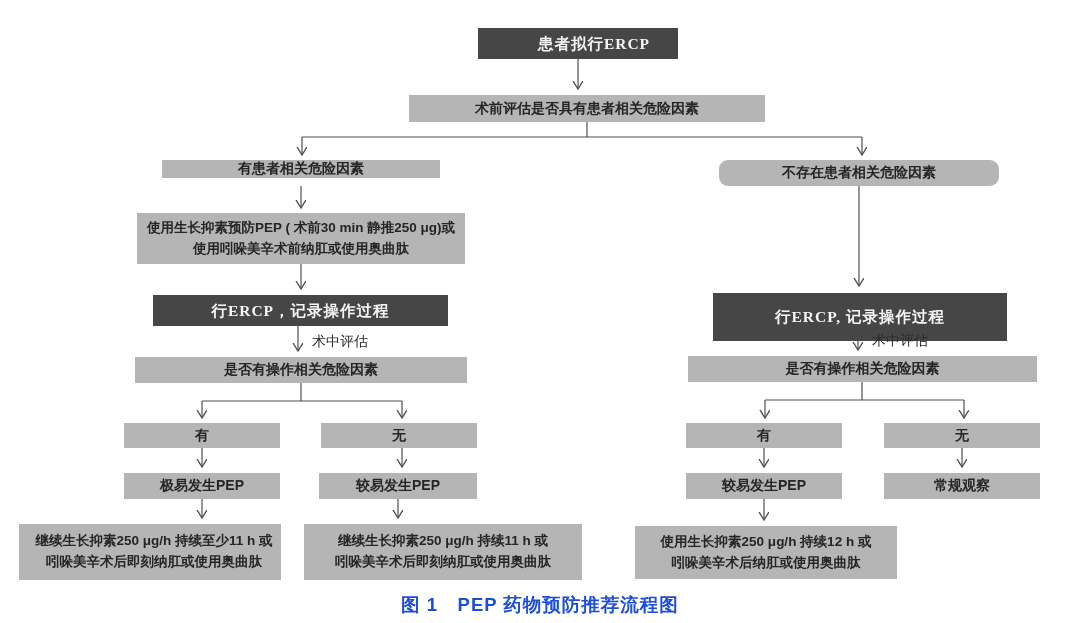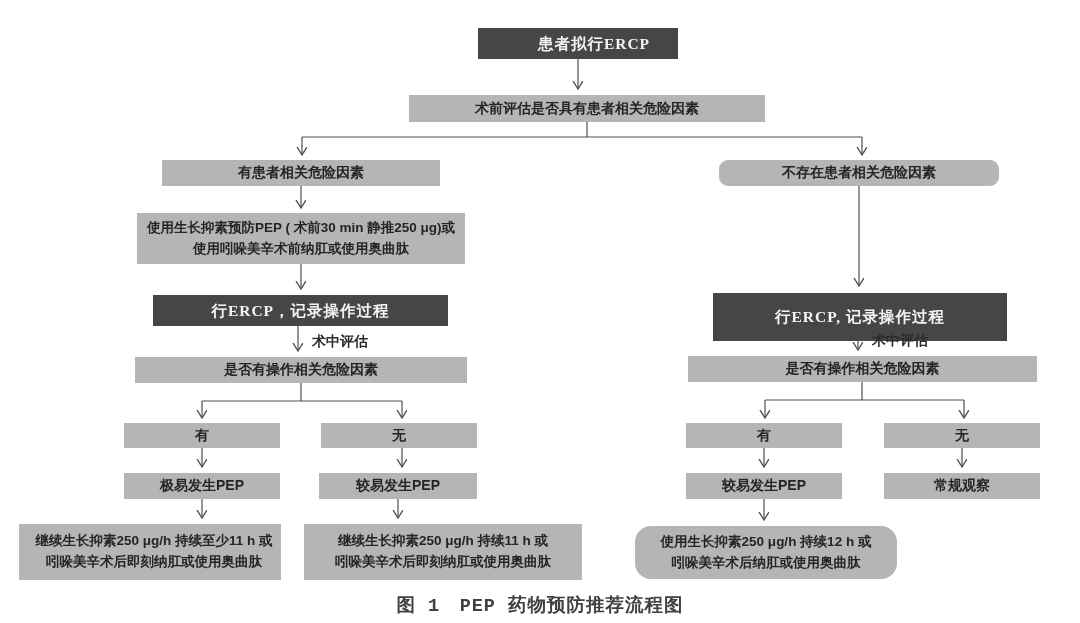--- a/index.html
+++ b/index.html
@@ -25,33 +25,33 @@
   .dark{
     background:#464646;
     color:#f4f4f4;
     font-family:"Liberation Serif","DejaVu Serif",serif;
     font-size:15.5px;
     letter-spacing:1px;
   }
   .two-line{flex-direction:column;font-size:13.5px;line-height:1.55;}
   .arrow-label{
     position:absolute;
-    font-weight:bold;
+    font-weight:normal;
     color:#2b2b2b;
     font-size:14px;
     white-space:nowrap;
   }
   .caption{
     position:absolute;
     left:0;right:0;top:592px;
     text-align:center;
-    font-family:Liberation Mono, monospace;
+    font-family:Liberation Sans, sans-serif;
     font-weight:bold;
     font-size:18.5px;
-    color:#404040;
+    color:#1d4ed8;
     letter-spacing:1px;
   }
 </style>
 </head>
 <body>
 
 <div class="canvas">
 
   <svg class="connectors" viewBox="0 0 1080 623" xmlns="http://www.w3.org/2000/svg">
     <defs>
@@ -89,21 +89,21 @@
       <path d="M764 448 L764 467" marker-end="url(#ah)"></path>
       <path d="M962 448 L962 467" marker-end="url(#ah)"></path>
       <path d="M764 499 L764 520" marker-end="url(#ah)"></path>
     </g>
   </svg>
 
   <div class="node dark" style="left:478px;top:28px;width:200px;height:31px;padding-left:32px;">患者拟行ERCP</div>
 
   <div class="node gray" style="left:409px;top:95px;width:356px;height:27px;">术前评估是否具有患者相关危险因素</div>
 
-  <div class="node gray" style="left:162px;top:160px;width:278px;height:26px;">有患者相关危险因素</div>
+  <div class="node gray" style="left:162px;top:160px;width:278px;height:18px;">有患者相关危险因素</div>
 
   <div class="node gray two-line" style="left:137px;top:213px;width:328px;height:51px;">
     <span>使用生长抑素预防PEP ( 术前30 min 静推250 μg)或</span>
     <span>使用吲哚美辛术前纳肛或使用奥曲肽</span>
   </div>
 
   <div class="node dark" style="left:153px;top:295px;width:295px;height:31px;">行ERCP，记录操作过程</div>
 
   <div class="arrow-label" style="left:312px;top:333px;">术中评估</div>
 
@@ -136,20 +136,20 @@
   <div class="node gray" style="left:688px;top:356px;width:349px;height:26px;">是否有操作相关危险因素</div>
 
   <div class="node gray" style="left:686px;top:423px;width:156px;height:25px;">有</div>
 
   <div class="node gray" style="left:884px;top:423px;width:156px;height:25px;">无</div>
 
   <div class="node gray" style="left:686px;top:473px;width:156px;height:26px;">较易发生PEP</div>
 
   <div class="node gray" style="left:884px;top:473px;width:156px;height:26px;">常规观察</div>
 
-  <div class="node gray two-line" style="left:635px;top:526px;width:262px;height:53px;border-radius:16px;">
+  <div class="node gray two-line" style="left:635px;top:526px;width:262px;height:53px;">
     <span>使用生长抑素250 μg/h 持续12 h 或</span>
     <span>吲哚美辛术后纳肛或使用奥曲肽</span>
   </div>
 
   <div class="caption">图 1　PEP 药物预防推荐流程图</div>
 
 </div>
 
 </body></html>

